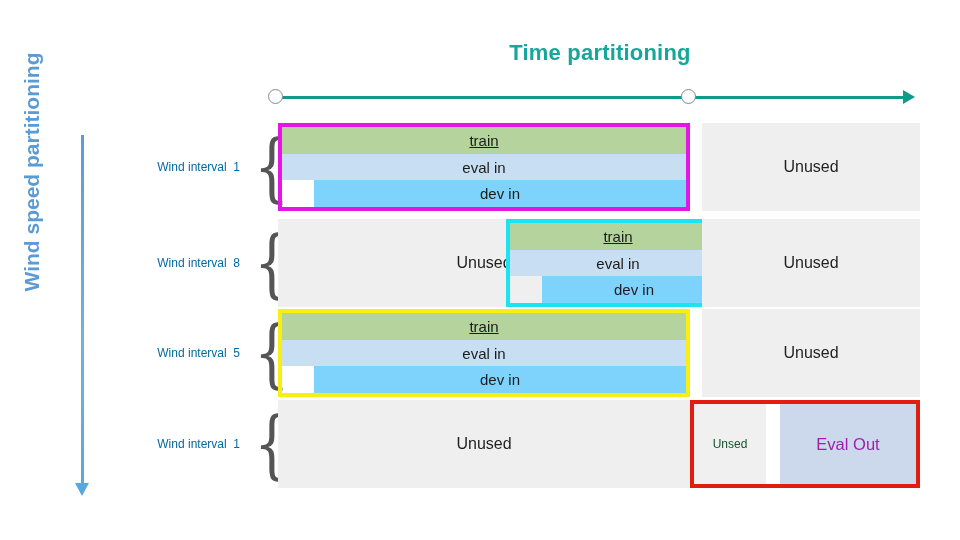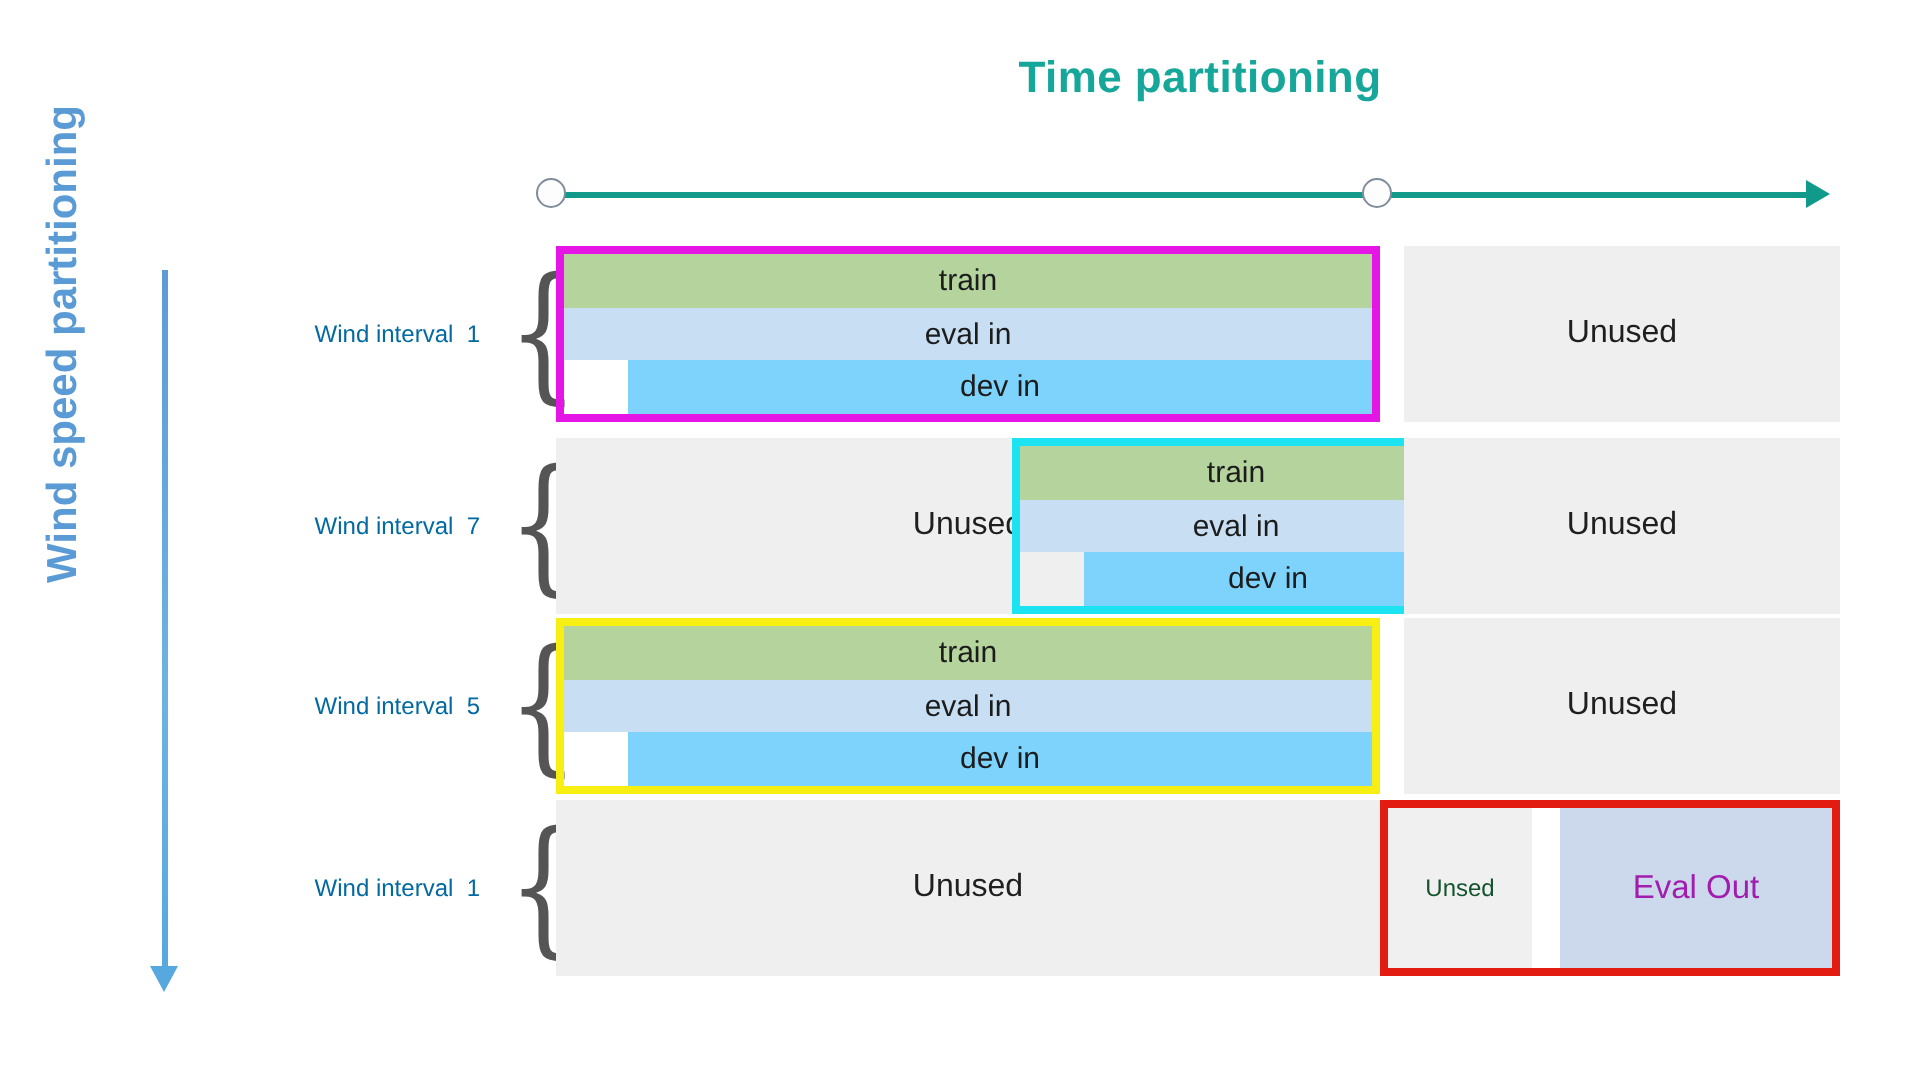--- a/index.html
+++ b/index.html
@@ -12,21 +12,21 @@
     background: #ffffff;
     font-family: "Liberation Sans", sans-serif;
     overflow: hidden;
     position: relative;
   }
 
   
   #time-title {
     position: absolute;
     left: 280px;
-    top: 26px;
+    top: 40px;
     width: 640px;
     text-align: center;
     font-size: 22px;
     font-weight: 700;
     color: #16a79a;
     letter-spacing: .2px;
   }
 
   
   #time-axis {
@@ -170,21 +170,21 @@
     box-sizing: border-box;
   }
   .stripe {
     flex: 1;
     display: flex;
     align-items: center;
     justify-content: center;
     font-size: 15px;
     color: #1c1c1c;
   }
-  .stripe.train { background: #b5d39c; }
+  .stripe.train { background: #b5d39c; text-decoration: underline; }
   .stripe.evalin { background: #c8dff3; }
   .stripe.devin  { background: #7dd3fc; margin-left: 32px; }
 
   .hl { box-sizing: border-box; }
   .hl-magenta { border: 4px solid #e515e5; }
   .hl-cyan    { border: 4px solid #1ce3f2; }
   .hl-yellow  { border: 4px solid #f7ef12; }
   .hl-red     { border: 4px solid #e21c10; }
 
   
@@ -254,21 +254,21 @@
     <div class="block splitcol hl hl-magenta" style="left:0px; width:412px;">
       <div class="stripe train">train</div>
       <div class="stripe evalin">eval in</div>
       <div class="stripe devin">dev in</div>
     </div>
     <div class="block unused" style="left:424px; width:218px;">Unused</div>
   </div>
 </div>
 
 <div class="row r2">
-  <div class="row-label">Wind interval  7</div>
+  <div class="row-label">Wind interval  8</div>
   <div class="brace">{</div>
   <div class="row-track">
     <div class="block unused" style="left:0px; width:412px;">Unused</div>
     <div class="block splitcol hl hl-cyan" style="left:228px; width:224px;">
       <div class="stripe train">train</div>
       <div class="stripe evalin">eval in</div>
       <div class="stripe devin">dev in</div>
     </div>
     <div class="block unused" style="left:424px; width:218px;">Unused</div>
   </div>

